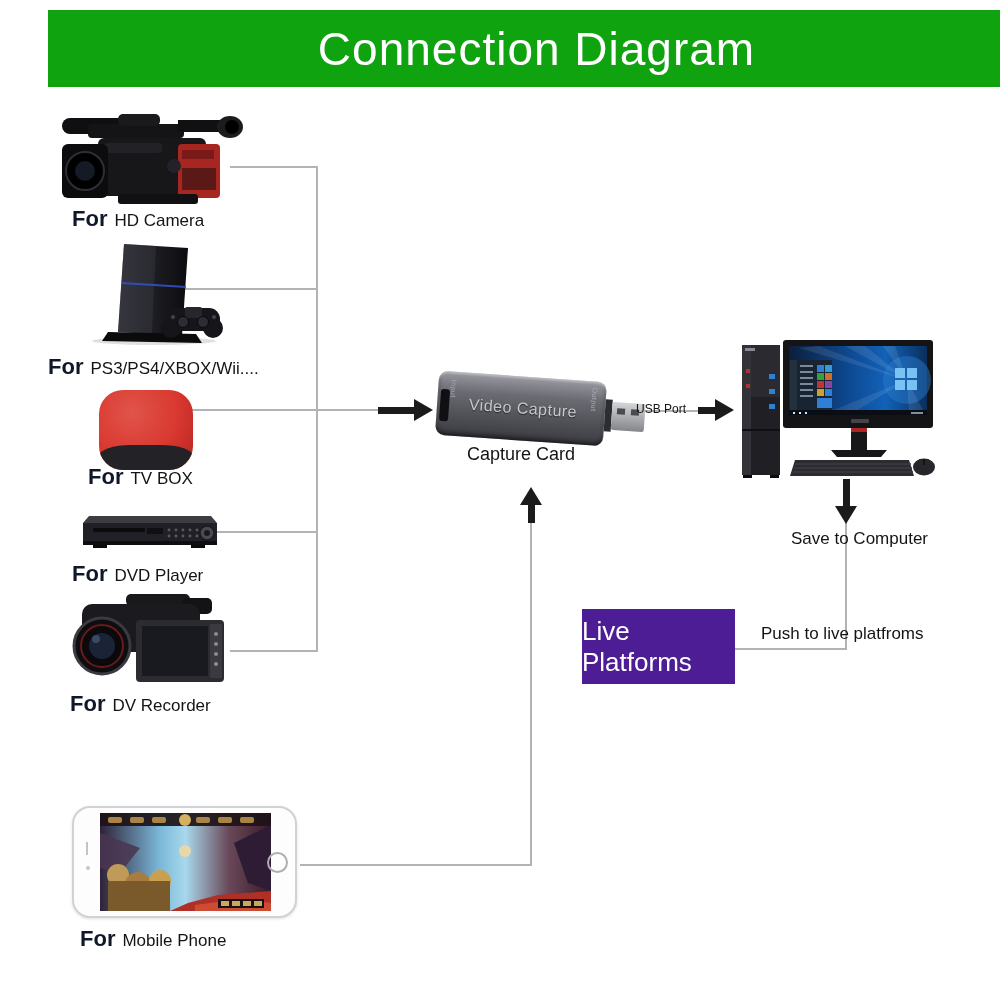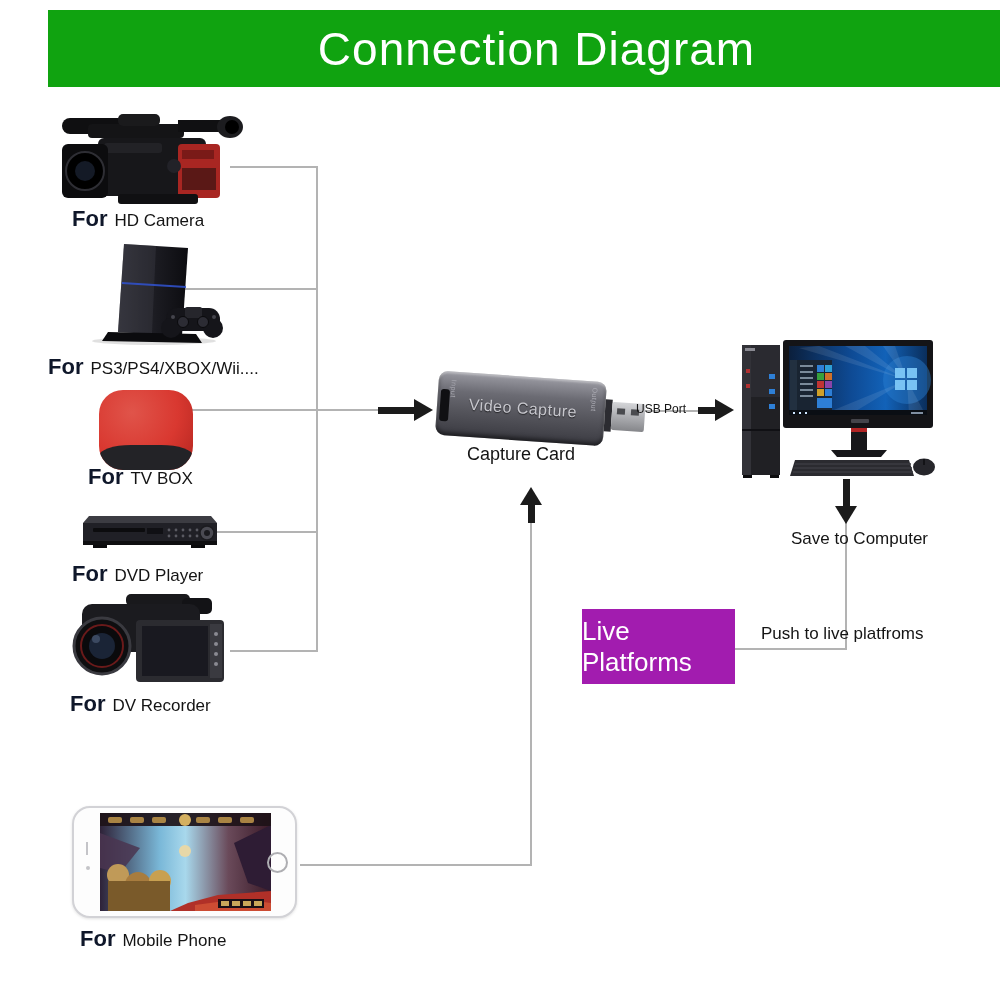--- a/index.html
+++ b/index.html
@@ -64,21 +64,21 @@
   .cap-in{left:12px;} .cap-out{right:48px;top:12px;}
   .cap-neck{position:absolute;left:168px;top:23px;width:7px;height:32px;background:#2c2c31;}
   .cap-usb{
     position:absolute;left:175px;top:25px;width:33px;height:28px;border-radius:2px;
     background:linear-gradient(180deg,#d4d5d8,#a9aaae 55%,#85868a);
   }
   .cap-usb i{position:absolute;width:8px;height:6px;background:#4a4b4f;top:6px;}
   .cap-usb i.h1{left:5px;} .cap-usb i.h2x{left:19px;}
   
   .liveplat{
-    position:absolute;left:582px;top:609px;width:153px;height:75px;background:#a21caf;
+    position:absolute;left:582px;top:609px;width:153px;height:75px;background:#4c1d95;
     display:flex;align-items:center;justify-content:center;
   }
   .liveplat span{color:#ffffff;font-size:26px;}
   
   .phone{
     position:absolute;left:72px;top:806px;width:221px;height:108px;background:#fdfdfd;
     border:2px solid #d2d2d6;border-radius:18px;box-shadow:0 1px 3px rgba(0,0,0,.12);
   }
   .phone-screen{position:absolute;left:26px;top:5px;width:171px;height:98px;overflow:hidden;background:#222;}
   .phone-home{position:absolute;right:7px;top:44px;width:17px;height:17px;border:2px solid #aeaeb2;border-radius:50%;}

